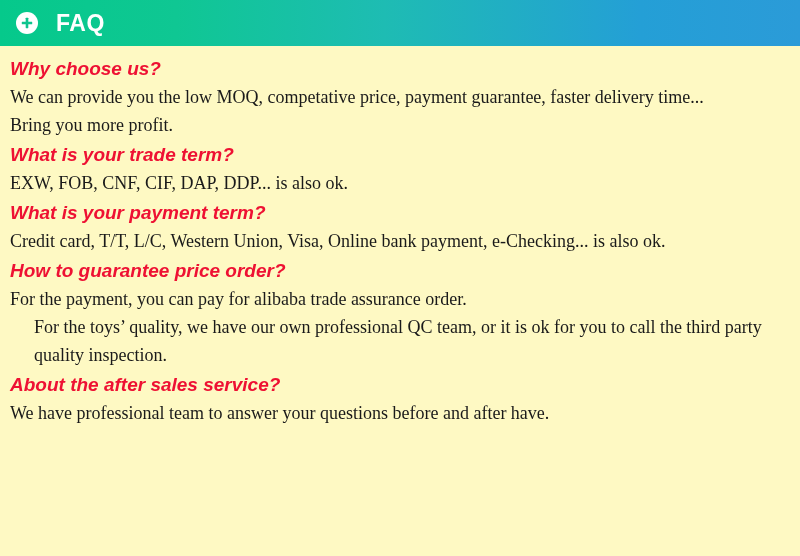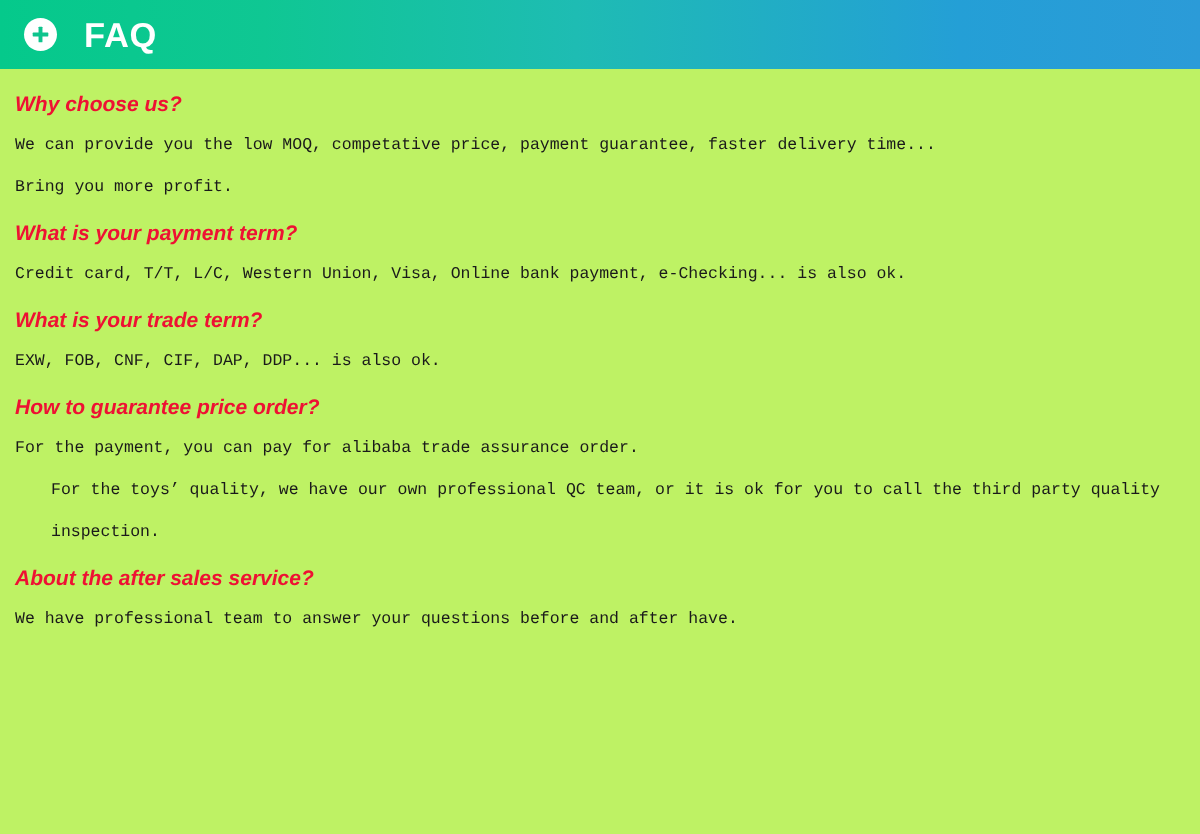--- a/index.html
+++ b/index.html
@@ -10,21 +10,21 @@
     width: 800px;
     height: 556px;
     background: #ffffff;
     font-family: "Liberation Sans", sans-serif;
     overflow: hidden;
   }
   .page {
     position: relative;
     width: 800px;
     height: 556px;
-    background: #bef264;
+    background: #fef9c3;
     box-sizing: border-box;
   }
 
   
   .faq-header {
     position: relative;
     width: 800px;
     height: 46px;
     background: linear-gradient(to right, #05c98b 0%, #0fc793 22%, #1ebcb3 48%, #249fd6 80%, #2b9bd8 100%);
     display: flex;
@@ -58,32 +58,32 @@
     padding: 9px 10px 0 10px;
     box-sizing: border-box;
   }
   .qa-block {
     margin: 0 0 2px 0;
   }
   .question {
     color: #ee1133;
     font-style: italic;
     font-weight: bold;
-    font-size: 14px;
+    font-size: 19px;
     line-height: 28px;
     margin: 0;
     white-space: nowrap;
     font-family: "Liberation Sans", sans-serif;
   }
   .answer {
     color: #1a1a1a;
-    font-size: 11px;
+    font-size: 18px;
     line-height: 28px;
     margin: 0;
-    font-family: Liberation Mono, monospace;
+    font-family: Liberation Serif, serif;
   }
   .answer.wrap {
     max-width: 780px;
     margin-left: 24px;
   }
 </style>
 </head>
 <body>
 
 <div class="page">
@@ -100,27 +100,27 @@
 
   <div class="faq-body">
 
     <div class="qa-block">
       <p class="question">Why choose us?</p>
       <p class="answer">We can provide you the low MOQ, competative price, payment guarantee, faster delivery time...</p>
       <p class="answer">Bring you more profit.</p>
     </div>
 
     <div class="qa-block">
-      <p class="question">What is your payment term?</p>
-      <p class="answer">Credit card, T/T, L/C, Western Union, Visa, Online bank payment, e-Checking... is also ok.</p>
+      <p class="question">What is your trade term?</p>
+      <p class="answer">EXW, FOB, CNF, CIF, DAP, DDP... is also ok.</p>
     </div>
 
     <div class="qa-block">
-      <p class="question">What is your trade term?</p>
-      <p class="answer">EXW, FOB, CNF, CIF, DAP, DDP... is also ok.</p>
+      <p class="question">What is your payment term?</p>
+      <p class="answer">Credit card, T/T, L/C, Western Union, Visa, Online bank payment, e-Checking... is also ok.</p>
     </div>
 
     <div class="qa-block">
       <p class="question">How to guarantee price order?</p>
       <p class="answer">For the payment, you can pay for alibaba trade assurance order.</p>
       <p class="answer wrap">For the toys’ quality, we have our own professional QC team, or it is ok for you to call the third party quality inspection.</p>
     </div>
 
     <div class="qa-block">
     </div>

